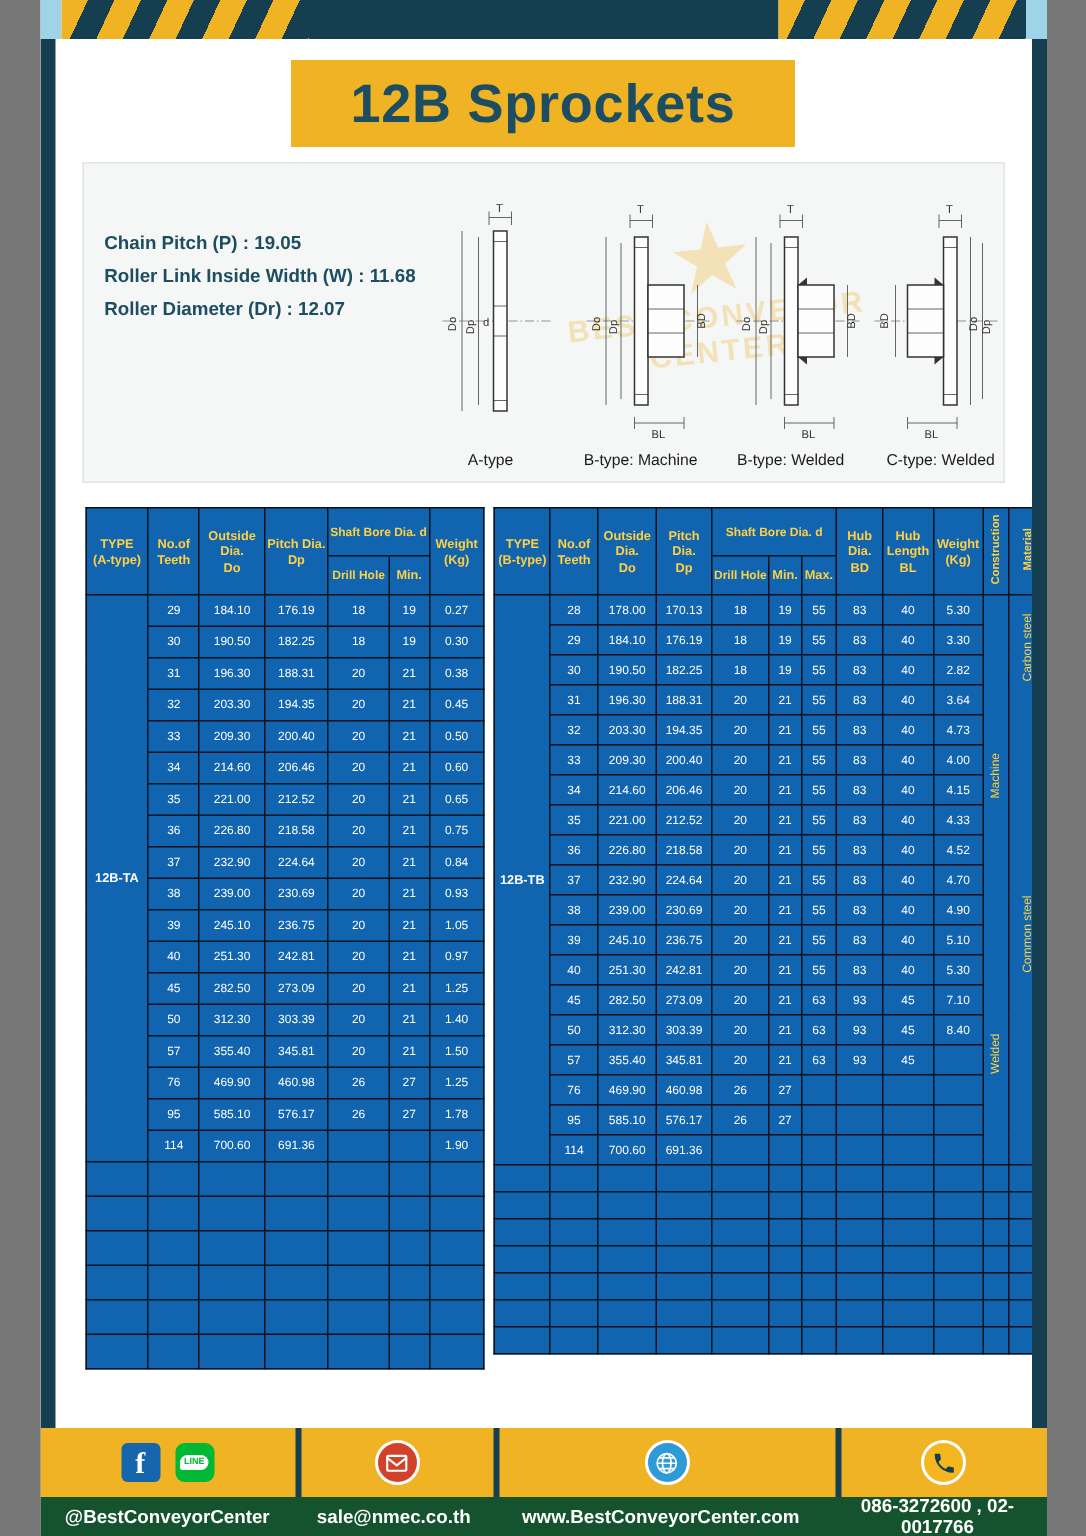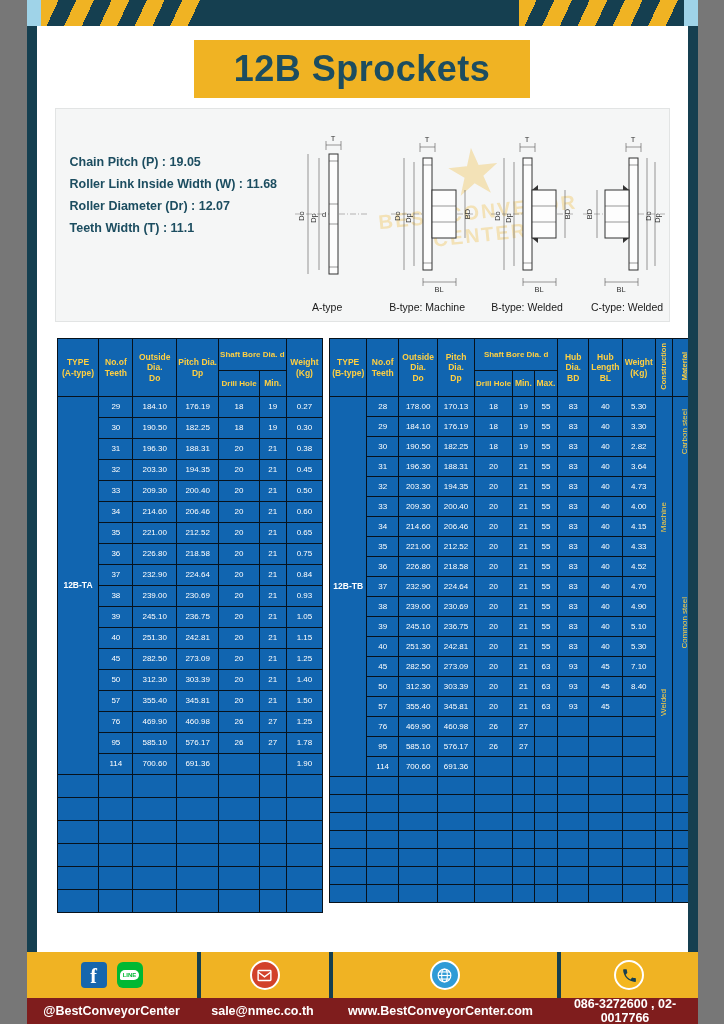--- a/index.html
+++ b/index.html
@@ -47,21 +47,21 @@
   th.vhead span{writing-mode:vertical-rl;transform:rotate(180deg);display:inline-block;font-size:7.5px;white-space:nowrap}
   td.vcol-cell{position:relative}
   td.vcol-cell .vlabel{position:absolute;left:50%;transform:translateX(-50%) rotate(180deg);writing-mode:vertical-rl;font-size:8px;color:#ffd042;white-space:nowrap}
 
   
   .footer{position:absolute;left:0;right:0;bottom:0;z-index:7}
   .footer-yellow{display:flex;height:46px;background:#f0b323;align-items:stretch}
   .f-sec{display:flex;align-items:center;justify-content:center;gap:10px}
   .f-sep{width:4px;background:#153f50}
   .s1{width:170px}.s2{width:128px}.s3{width:224px}.s4{flex:1}
-  .footer-navy{display:flex;height:26px;background:#7f1d1d;align-items:center}
+  .footer-navy{display:flex;height:26px;background:#14532d;align-items:center}
   .f-text{font-size:12.5px;font-weight:bold;color:#ffffff;text-align:center}
   .t1{width:170px}.t2{width:132px}.t3{width:224px}.t4{flex:1}
   .icon-fb{width:26px;height:26px;border-radius:4px;background:#1666ad;color:#fff;font-weight:bold;font-family:"Liberation Serif",serif;font-size:20px;display:flex;align-items:flex-end;justify-content:center;line-height:23px}
   .icon-line{width:26px;height:26px;border-radius:6px;background:#00b833;display:flex;align-items:center;justify-content:center}
   .icon-line .bubble{background:#fff;border-radius:7px 7px 7px 2px;padding:2px 3px;font-size:6px;font-weight:bold;color:#00b833}
   .icon-circle{width:30px;height:30px;border-radius:50%;display:flex;align-items:center;justify-content:center;border:2px solid #ffffff}
   .mail-bg{background:#d2422a}
   .globe-bg{background:#2f9bd6}
   .phone-bg{background:#f4b71f}
   .icon-circle svg{width:17px;height:17px}
@@ -87,21 +87,20 @@
 
   <div class="spec-card">
     <div class="watermark">
       <div class="star">★</div>
       <div class="wm-text">BEST CONVEYOR CENTER</div>
     </div>
     <div class="spec-lines">
       <div class="spec-line">Chain Pitch (P)  :  19.05</div>
       <div class="spec-line">Roller Link Inside Width (W) : 11.68</div>
       <div class="spec-line">Roller Diameter (Dr)  : 12.07</div>
-      <div class="spec-line">Teeth Width (T)  :  11.1</div>
     </div>
     <div class="drawings">
 
       <div class="drawing">
         <svg viewBox="0 0 100 160">
           <line x1="18" y1="80" x2="90" y2="80" stroke="#888" stroke-width="0.6" stroke-dasharray="6 2 1 2"></line>
           <rect x="52" y="20" width="9" height="120" fill="#fdfdfd" stroke="#333" stroke-width="1"></rect>
           <g stroke="#333" stroke-width="0.5">
             <line x1="52" y1="27" x2="61" y2="27"></line>
               <line x1="52" y1="133" x2="61" y2="133"></line>
@@ -352,21 +351,21 @@
             <td>20</td>
             <td>21</td>
             <td>1.05</td>
           </tr>
           <tr class="data-row">
             <td>40</td>
             <td>251.30</td>
             <td>242.81</td>
             <td>20</td>
             <td>21</td>
-            <td>1.15</td>
+            <td>0.97</td>
           </tr>
           <tr class="data-row">
             <td>45</td>
             <td>282.50</td>
             <td>273.09</td>
             <td>20</td>
             <td>21</td>
             <td>1.25</td>
           </tr>
           <tr class="data-row">

